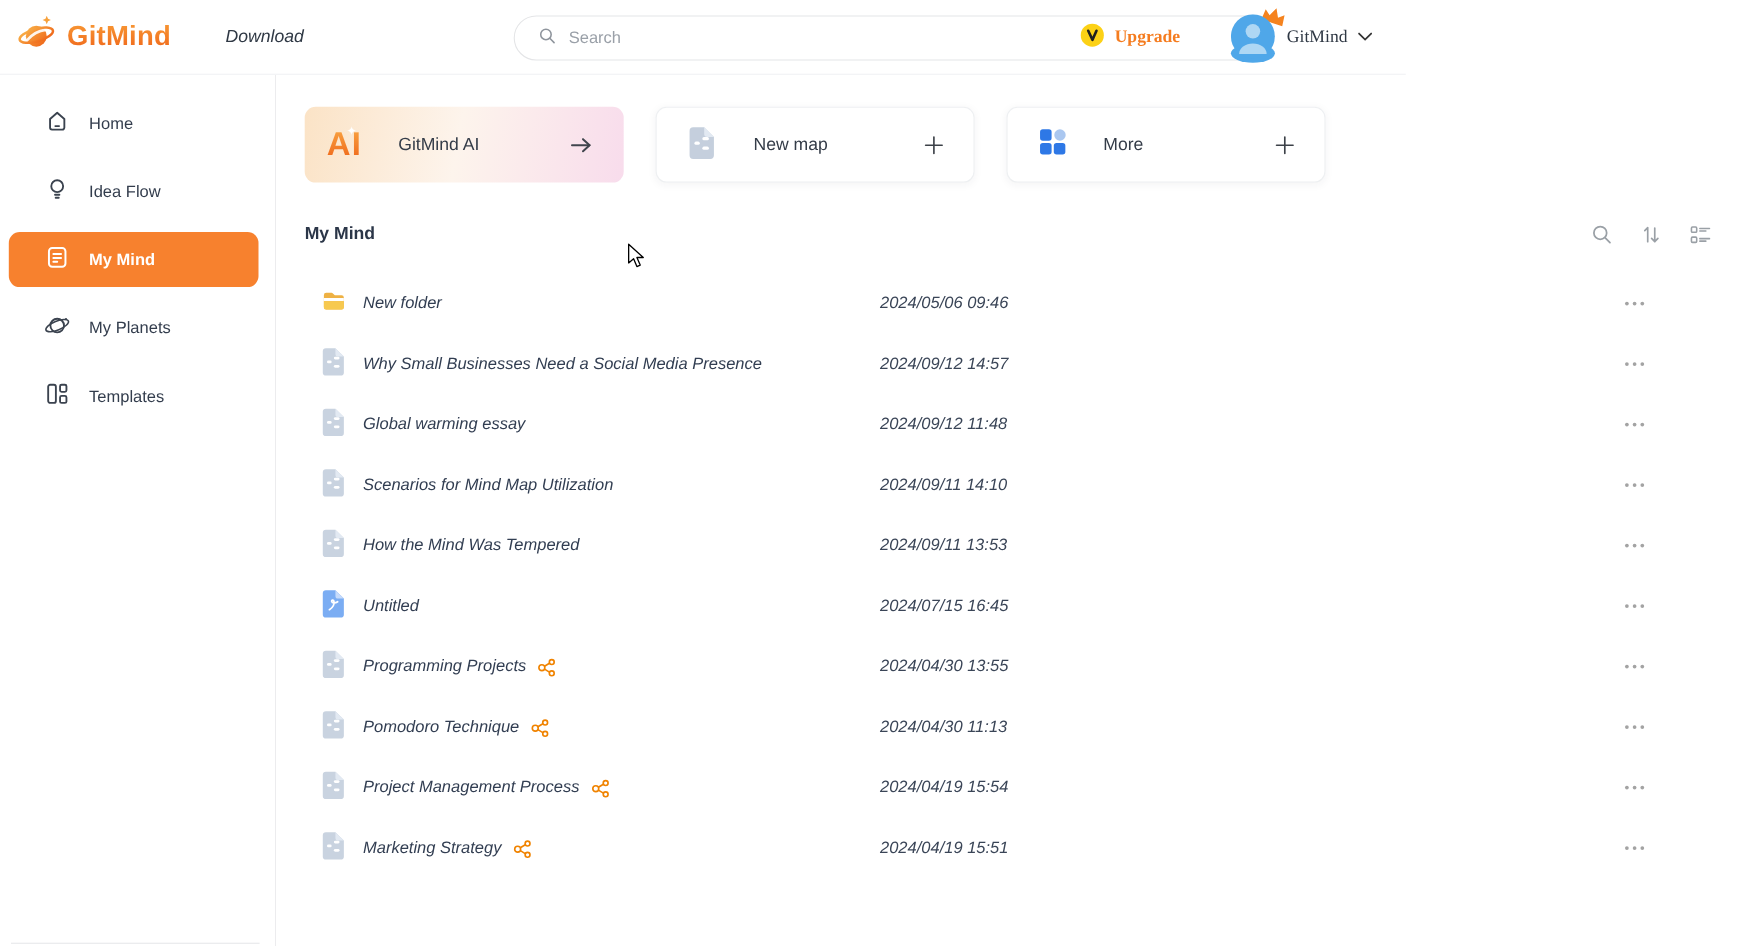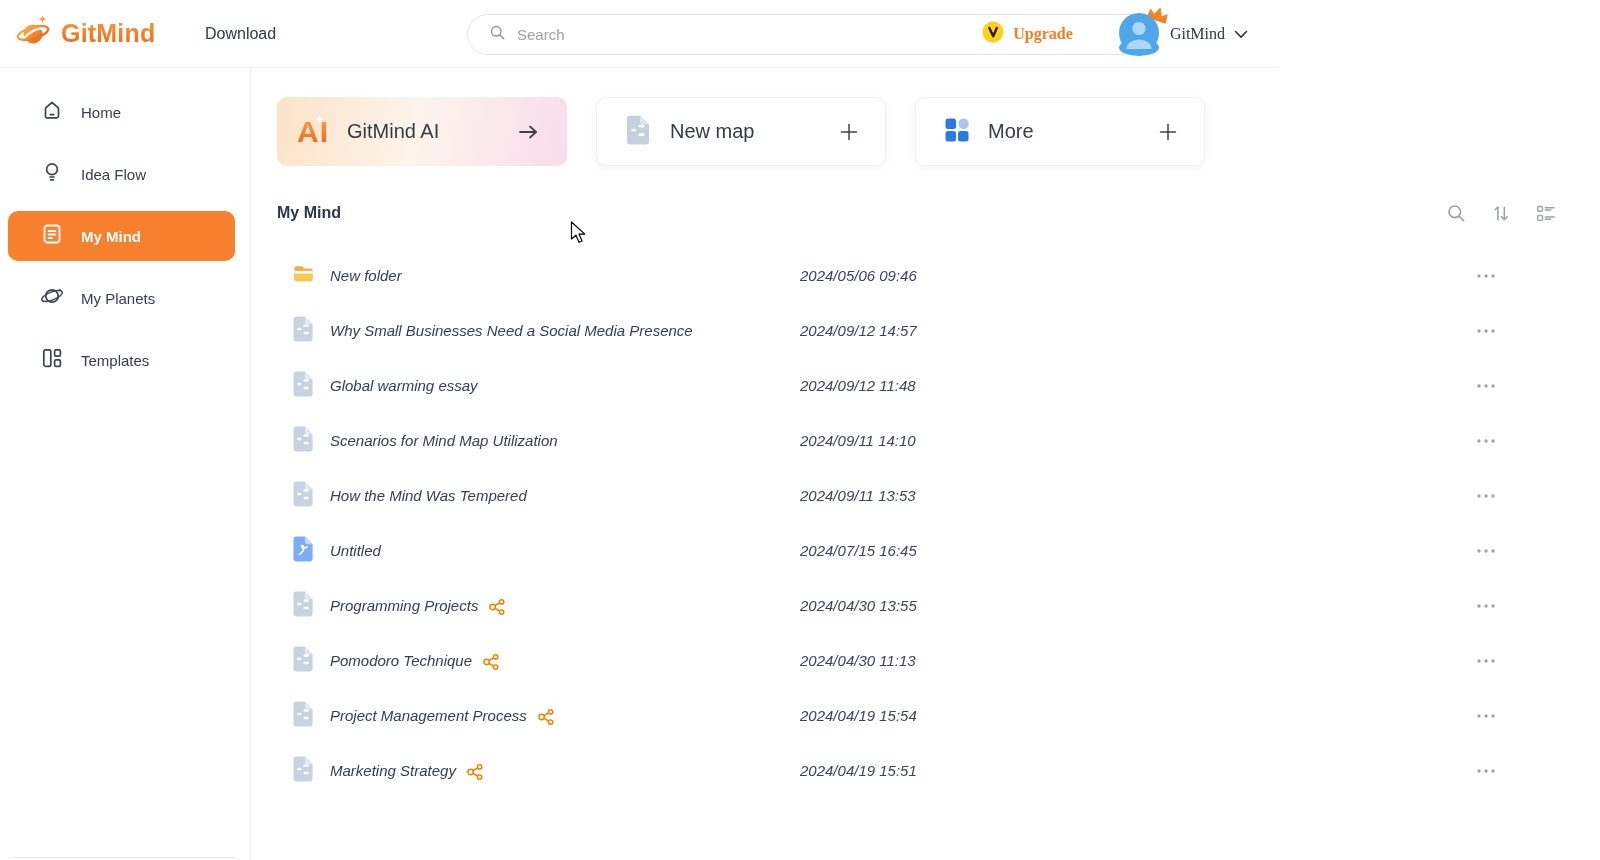--- a/index.html
+++ b/index.html
@@ -7,21 +7,21 @@
     font-family:"Liberation Sans", sans-serif; color:#333c4b; }
   .stage { position:relative; width:1600px; height:860px; background:#fff; }
 
   
   .header { position:absolute; top:0; left:0; width:1278px; height:68px; background:#fff;
     border-bottom:1px solid #f1f2f4; display:flex; align-items:center; z-index:6; }
   .brand { display:flex; align-items:center; gap:9px; padding-left:14px; width:192px; }
   .brand-text { font-size:25px; font-weight:700;
     background:linear-gradient(180deg,#f89b36,#ef6218);
     -webkit-background-clip:text; background-clip:text; color:transparent; letter-spacing:.2px; }
-  .nav-download { font-size:16px; color:#2f3844; margin-left:13px; cursor:pointer; }
+  .nav-download { font-size:16px; color:#2f3844; margin-left:13px; cursor:pointer;font-style:italic; }
   .search-wrap { position:absolute; left:467px; top:14px; width:685px; height:41px;
     border:1px solid #e4e5e7; border-radius:21px; display:flex; align-items:center;
     padding-left:21px; gap:11px; background:#fff; }
   .search-wrap input { border:none; outline:none; flex:1; font-size:15px;
     font-family:"Liberation Sans",sans-serif; color:#333; background:transparent; }
   .search-wrap input::placeholder { color:#9aa0a8; }
   .header-right { position:absolute; right:0; top:0; height:68px; display:flex;
     align-items:center; padding-right:30px;font-family:Liberation Serif, serif; }
   .upgrade { display:flex; align-items:center; gap:9px; cursor:pointer; margin-right:46px; }
   .upgrade-label { font-size:16px; font-weight:700; color:#f57c1f; }
@@ -51,21 +51,21 @@
   .card { width:290px; height:69px; border-radius:10px; display:flex; align-items:center;
     cursor:pointer; }
   .card-ai { background:linear-gradient(100deg,#fbe3c6 0%,#fdf4ec 48%,#f8dcec 100%);
     padding:0 26px 0 20px; position:relative; }
   .card-ai .sparkle { position:absolute; left:38px; top:16px; color:#fff; font-size:11px; }
   .ai-logo { font-size:30px; font-weight:800; letter-spacing:1px;
     background:linear-gradient(180deg,#f9a845,#ee5f15);
     -webkit-background-clip:text; background-clip:text; color:transparent; }
   .card-plain { background:#fff; border:1px solid #eef0f2; box-shadow:0 2px 8px rgba(31,45,61,.05);
     padding:0 26px 0 28px; }
-  .card-label { font-size:20px; color:#343c48; margin-left:18px; }
+  .card-label { font-size:16px; color:#343c48; margin-left:33px; }
   .card-action { margin-left:auto; display:flex; }
 
   
   .section-head { margin-top:34px; height:26px; display:flex; align-items:center; }
   .section-title { font-size:16px; font-weight:600; color:#2b3648; }
   .section-tools { margin-left:auto; display:flex; align-items:center; gap:24px; }
   .tool-btn { cursor:pointer; display:flex; }
 
   
   .file-list { margin-top:22px; }

